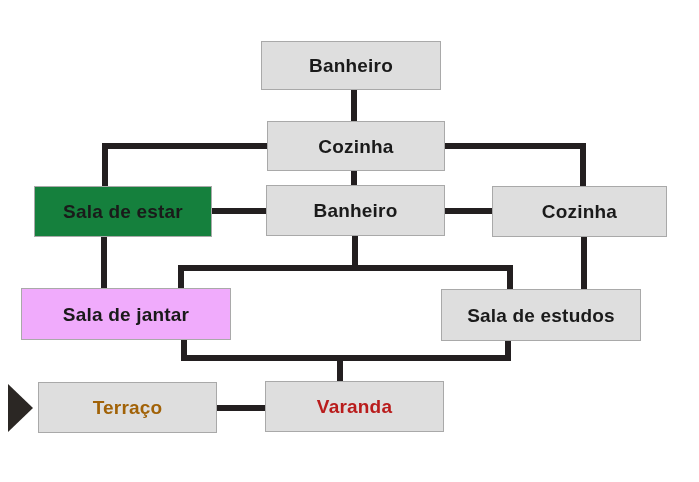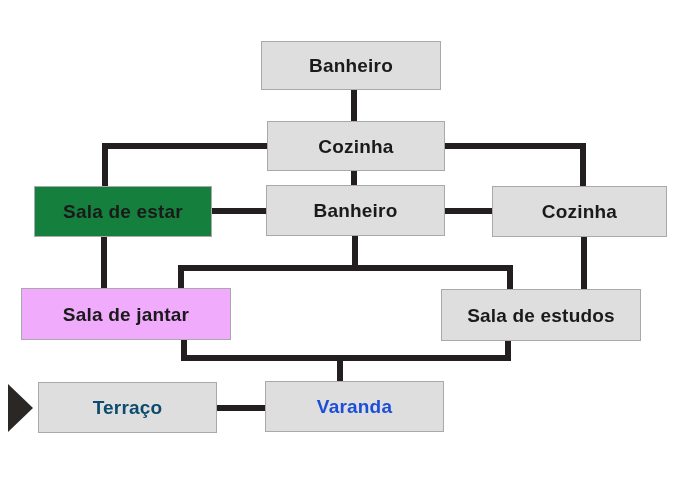--- a/index.html
+++ b/index.html
@@ -89,19 +89,19 @@
     <div class="node-box" style="left: 492px; top: 186px; width: 175px; height: 51px; background: rgb(222, 222, 222); border-color: rgb(169, 169, 169);">
       <span class="node-label" style="color: rgb(26, 26, 26);">Cozinha</span>
     </div>
     <div class="node-box" style="left: 21px; top: 288px; width: 210px; height: 52px; background: #f0abfc; border-color: rgb(169, 169, 169);">
       <span class="node-label" style="color: rgb(26, 26, 26);">Sala de jantar</span>
     </div>
     <div class="node-box" style="left: 441px; top: 289px; width: 200px; height: 52px; background: rgb(222, 222, 222); border-color: rgb(169, 169, 169);">
       <span class="node-label" style="color: rgb(26, 26, 26);">Sala de estudos</span>
     </div>
     <div class="node-box" style="left: 38px; top: 382px; width: 179px; height: 51px; background: rgb(222, 222, 222); border-color: rgb(169, 169, 169);">
-      <span class="node-label" style="color: #0c4a6e;">Terraço</span>
+      <span class="node-label" style="color: #a16207;">Terraço</span>
     </div>
     <div class="node-box" style="left: 265px; top: 381px; width: 179px; height: 51px; background: rgb(222, 222, 222); border-color: rgb(169, 169, 169);">
-      <span class="node-label" style="color: #1d4ed8;">Varanda</span>
+      <span class="node-label" style="color: #b91c1c;">Varanda</span>
     </div>
     <div class="marker-triangle" style="left: 8px; top: 384px; border-left-color: rgb(43, 39, 36);"></div>
   </div>
 
 </body></html>

